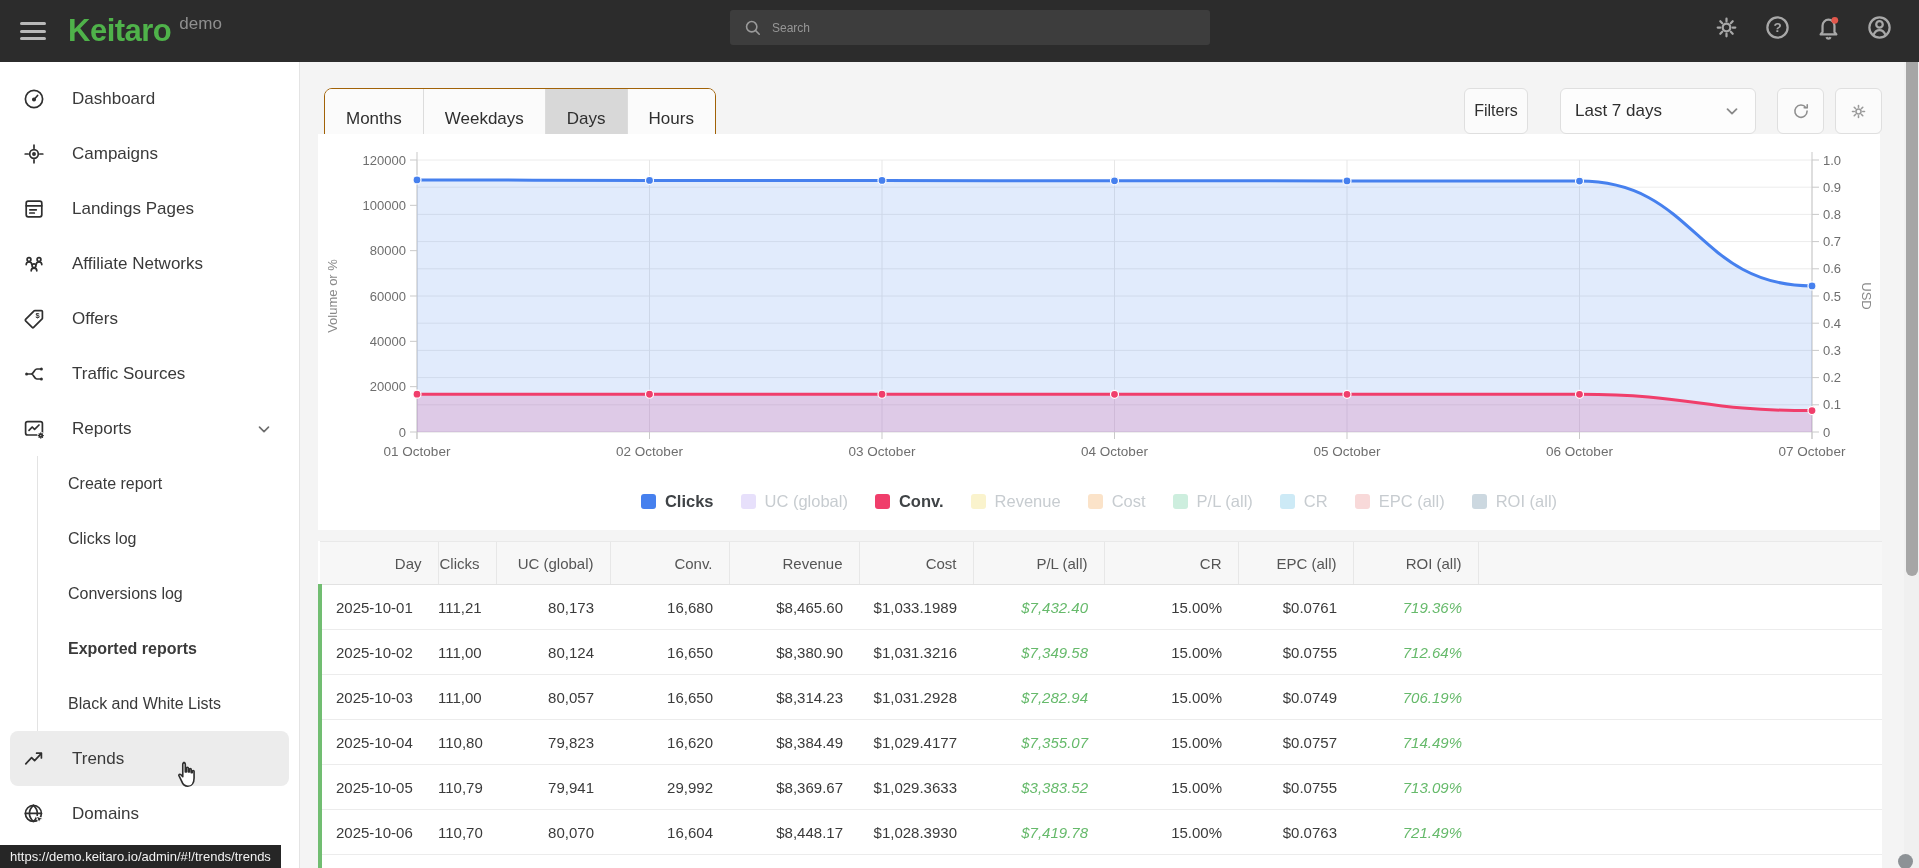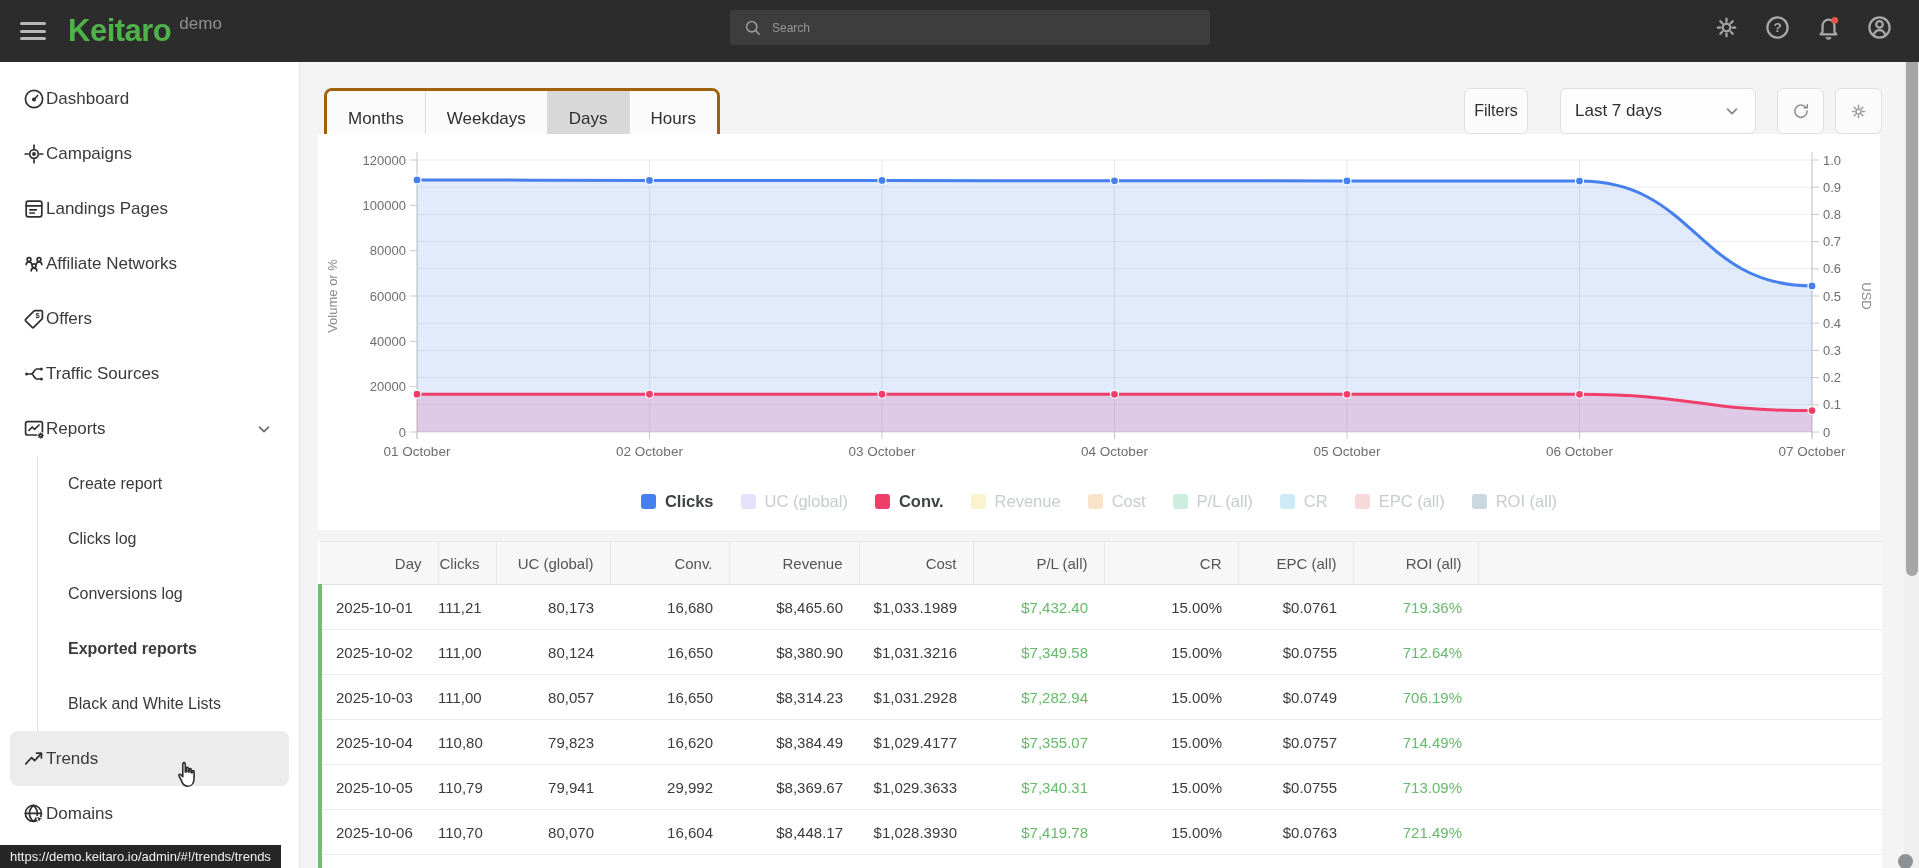--- a/index.html
+++ b/index.html
@@ -17,30 +17,30 @@
   .search input { flex:1; background:transparent; border:none; outline:none; color:#cfcfcf; font-size:12px; margin-left:10px; font-family:"Liberation Sans",sans-serif; }
   .search input::placeholder { color:#969696; }
   .top-icons { position:absolute; right:26px; top:0; height:54px; display:flex; align-items:center; gap:23px; }
   .tool-ic { width:28px; height:28px; display:flex; align-items:center; justify-content:center; cursor:pointer; position:relative; }
 
   
   .sidebar { position:absolute; left:0; top:54px; width:300px; bottom:0; background:#ffffff; border-right:1px solid #e4e4e4; z-index:10; }
   .sidenav { padding-top:17px; }
   .side-item { position:relative; height:55px; display:flex; align-items:center; padding-left:22px; cursor:pointer; font-size:17px; color:#3a3a3a; }
   .side-item .side-icon { width:24px; height:24px; display:flex; align-items:center; justify-content:center; flex:0 0 24px; }
-  .side-item .side-label { white-space:nowrap; }
+  .side-item .side-label { margin-left:26px; white-space:nowrap; }
   .side-item.sub { padding-left:68px; font-size:16px;text-align:right; }
   .side-item.sub::before { content:""; position:absolute; left:37px; top:0; bottom:0; width:1px; background:#e3e3e3; }
   .side-item.active { background:#ececec; border-radius:8px; margin:0 10px; padding-left:12px; }
   .side-item .chev { margin-left:auto; margin-right:26px; display:flex; }
 
   
   .main { position:absolute; left:300px; top:54px; width:1604px; height:814px; background:#f4f4f4; overflow:hidden; }
 
-  .seg { position:absolute; left:24px; top:34px; height:62px; display:flex; border:3px solid #a16207; border-radius:8px; overflow:hidden; background:#fbfbfb; }
+  .seg { position:absolute; left:24px; top:34px; height:62px; display:flex; border:1px solid #a16207; border-radius:8px; overflow:hidden; background:#fbfbfb; }
   .seg button { border:none; background:#fbfbfb; height:100%; padding:0 21px; font-size:17px; color:#2f2f2f; cursor:pointer; border-left:1px solid #dcdcdc; font-family:"Liberation Sans",sans-serif; }
   .seg button:first-child { border-left:none; }
   .seg button.sel { background:#d8d8d8; }
 
   .btn { position:absolute; top:34px; height:46px; background:#fbfbfb; border:1px solid #dfdfdf; border-radius:6px; font-size:16px; color:#2f2f2f; cursor:pointer; font-family:"Liberation Sans",sans-serif; }
   .btn.filters { left:1164px; width:64px; }
   .select { position:absolute; left:1260px; top:34px; width:196px; height:46px; background:#fdfdfd; border:1px solid #dfdfdf; border-radius:6px; display:flex; align-items:center; padding:0 14px; font-size:17px; color:#2f2f2f; cursor:pointer; }
   .select .chev { margin-left:auto; display:flex; }
   .icon-btn { position:absolute; top:34px; width:47px; height:46px; background:#fbfbfb; border:1px solid #dfdfdf; border-radius:6px; display:flex; align-items:center; justify-content:center; cursor:pointer; }
   .icon-btn.refresh { left:1477px; }
@@ -53,21 +53,21 @@
   .lg-lb { font-size:16.5px; }
 
   
   .tablewrap { position:absolute; left:18px; top:487px; width:1562px; }
   table { width:1562px; border-collapse:collapse; table-layout:fixed; background:#fff; }
   thead th { background:#f7f7f7; height:43px; font-weight:normal; font-size:15px; color:#555; text-align:right; padding-right:16px; border-bottom:1px solid #e2e2e2; border-top:1px solid #e9e9e9; border-left:1px solid #e7e7e7; white-space:nowrap; overflow:hidden; }
   thead th:first-child { text-align:right; padding-left:14px; border-left:none; }
   thead th.fill { border-left:1px solid #e7e7e7; }
   tbody td { height:45px; font-size:15px; color:#3b3b3b; text-align:right; padding-right:16px; border-bottom:1px solid #ececec; background:#fff; white-space:nowrap; overflow:hidden; }
   tbody td:first-child { text-align:left; padding-left:14px; border-left:4px solid #71bd71; }
-  tbody td.green { color:#66ba6b; }
+  tbody td.green { color:#66ba6b;font-style:italic; }
 
   
   .statusbar { position:absolute; left:0; bottom:0; height:23px; background:#262626; color:#f2f2f2; font-size:13px; line-height:23px; padding:0 10px; z-index:40; }
   .scroll-track { position:absolute; right:0; top:54px; bottom:0; width:15px; background:#f0f0f0; z-index:25; }
   .scroll-thumb { position:absolute; right:1.5px; top:56px; width:12px; height:520px; background:#a6a6a6; border-radius:6px; z-index:26; }
   .corner-dot { position:absolute; left:1898px; top:854px; width:15px; height:15px; border-radius:50%; background:#8d9296; z-index:27; }
   .cursor { position:absolute; left:172px; top:760px; z-index:50; pointer-events:none; }
 </style>
 </head>
 <body>
@@ -483,21 +483,21 @@
             <td class="green">714.49%</td>
             <td></td>
           </tr>
           <tr>
             <td>2025-10-05</td>
             <td>110,79</td>
             <td>79,941</td>
             <td>29,992</td>
             <td>$8,369.67</td>
             <td>$1,029.3633</td>
-            <td class="green">$7,340.31</td>
+            <td class="green">$3,383.52</td>
             <td>15.00%</td>
             <td>$0.0755</td>
             <td class="green">713.09%</td>
             <td></td>
           </tr>
           <tr>
             <td>2025-10-06</td>
             <td>110,70</td>
             <td>80,070</td>
             <td>16,604</td>

